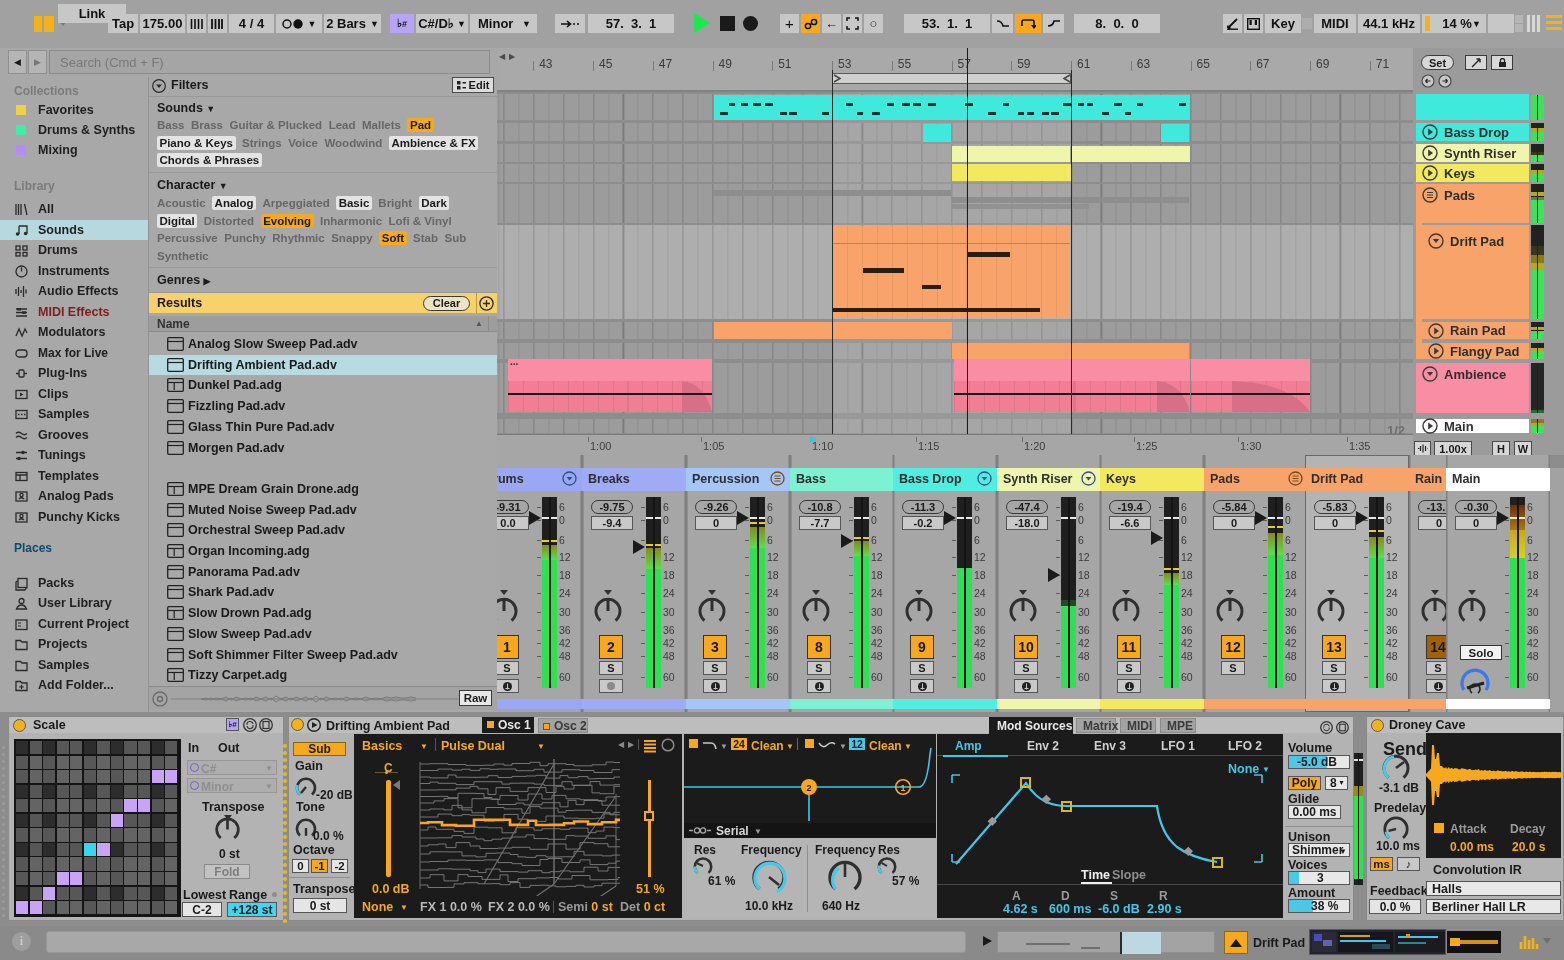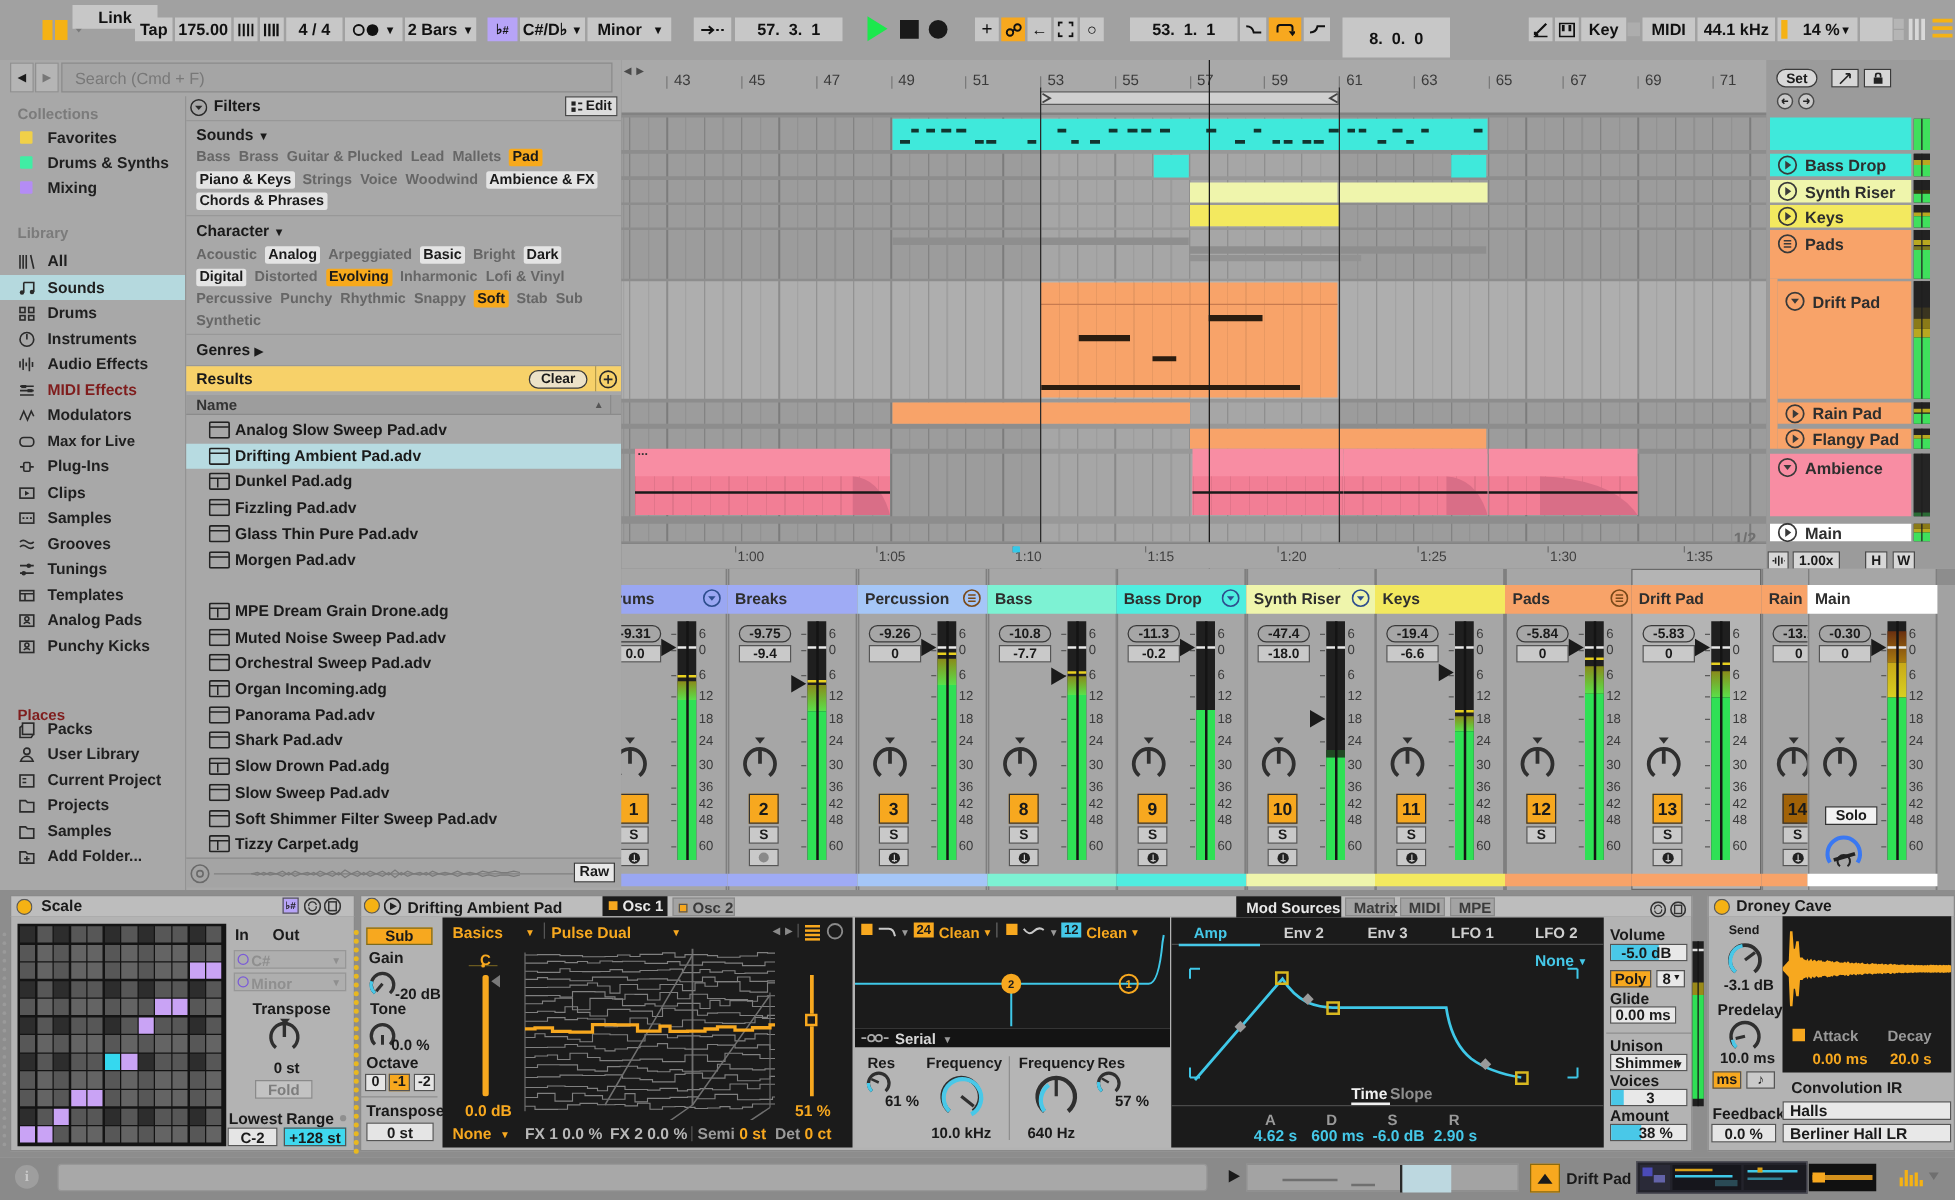--- a/index.html
+++ b/index.html
@@ -71,21 +71,21 @@
       <svg width="16" height="12">
         <path d="M2 8 L2 4 Q2 2 4 2 L12 2 Q14 2 14 4 L14 7" stroke="#111" stroke-width="1.6" fill="none"></path>
         <path d="M11 7 L17 7 L14 11 Z" fill="#111" stroke="none"></path>
       </svg>
     </div>
  <div class="bx" style="left:1043px;top:14px;width:21px;height:19px;">
       <svg width="14" height="10">
         <path d="M1 7 Q6 7 7 2 L13 2" stroke="#111" stroke-width="1.6" fill="none"></path>
       </svg>
     </div>
- <div class="bx" style="left:1074px;top:14px;width:86px;height:32px;">8.&nbsp;&nbsp;0.&nbsp;&nbsp;0</div>
+ <div class="bx" style="left:1074px;top:14px;width:86px;height:19px;">8.&nbsp;&nbsp;0.&nbsp;&nbsp;0</div>
  <div class="bx" style="left:1223px;top:14px;width:19px;height:19px;">
       <svg width="13" height="13">
         <path d="M2 11 L11 2 M2 11 l2.6 0 M2 11 l0 -2.6" stroke="#111" stroke-width="1.8" fill="none"></path>
         <path d="M1 12.2 L12 12.2" stroke="#111" stroke-width="1.4"></path>
       </svg>
     </div>
  <div class="bx" style="left:1244px;top:14px;width:19px;height:19px;">
       <svg width="13" height="12">
         <rect x="0.7" y="0.7" width="11.6" height="10.6" fill="none" stroke="#111" stroke-width="1.4"></rect>
         <rect x="2.5" y="2" width="2.2" height="5" fill="#111"></rect>
@@ -235,21 +235,21 @@
         <span style="position:absolute;left:38px;top:3px;font-size:12.5px;font-weight:bold;color:#1f1f1f;white-space:nowrap;">Analog Pads</span>
       </div>
  <div class="abs" style="left:0;top:429.5px;width:148px;height:20px;">
         <svg width="16" height="15" style="position:absolute;left:14px;top:3px">
           <rect x="2" y="3" width="11" height="9" stroke="#2a2a2a" fill="none" stroke-width="1.3"></rect>
           <circle cx="7.5" cy="6" r="1.6" stroke="#2a2a2a" fill="none" stroke-width="1.3"></circle>
           <path d="M5 10 Q7.5 7.5 10 10" stroke="#2a2a2a" fill="none" stroke-width="1.3"></path>
         </svg>
         <span style="position:absolute;left:38px;top:3px;font-size:12.5px;font-weight:bold;color:#1f1f1f;white-space:nowrap;">Punchy Kicks</span>
       </div>
- <div class="abs" style="left:14px;top:488px;font-size:12px;font-weight:bold;color:#7f1d1d;">Places</div>
+ <div class="abs" style="left:14px;top:464px;font-size:12px;font-weight:bold;color:#0c4a6e;">Places</div>
  <div class="abs" style="left:0;top:495.5px;width:148px;height:20px;">
         <svg width="16" height="15" style="position:absolute;left:14px;top:3px">
           <rect x="4" y="2.5" width="9" height="9" stroke="#2a2a2a" fill="none" stroke-width="1.3"></rect>
           <path d="M4 4.5 L2 6 V14 L11 14 L12.5 11.7" stroke="#2a2a2a" fill="none" stroke-width="1.3"></path>
         </svg>
         <span style="position:absolute;left:38px;top:3px;font-size:12.5px;font-weight:bold;color:#1f1f1f;white-space:nowrap;">Packs</span>
       </div>
  <div class="abs" style="left:0;top:516.0px;width:148px;height:20px;">
         <svg width="16" height="15" style="position:absolute;left:14px;top:3px">
           <circle cx="7.5" cy="5" r="2.5" stroke="#2a2a2a" fill="none" stroke-width="1.3"></circle>
@@ -1802,21 +1802,21 @@
       <span style="position:absolute;left:0;top:43px;width:9px;height:83px;background:#2fe055;"></span>
       <span style="position:absolute;left:4px;top:0;width:1px;height:132px;background:#141414;"></span>
     </div>
 
  <div class="abs" style="left:1366px;top:4px;width:198px;height:17px;background:#bdbdbd;border:1px solid #8a8a8a;border-bottom:none;"></div>
  <svg class="abs" style="left:1371px;top:6.5px;" width="13" height="13">
       <circle cx="6.5" cy="6.5" r="6" fill="#f5b214" stroke="#5a5a5a" stroke-width="1"></circle>
     </svg>
  <div class="abs" style="left:1389px;top:6px;font-size:12.5px;font-weight:bold;">Droney Cave</div>
  <div class="abs" style="left:1366px;top:21px;width:198px;height:188px;background:#b3b3b3;border:1px solid #8a8a8a;border-top:none;"></div>
- <div class="abs" style="left:1383px;top:27px;font-size:10px;font-weight:bold;">Send</div>
+ <div class="abs" style="left:1383px;top:27px;font-size:18px;font-weight:bold;">Send</div>
  <svg class="abs" style="left:1381px;top:41px;" width="30" height="30" viewBox="0 0 30 30">
       <path d="M7.5 24.5 A12 12 0 1 1 22.5 24.5" fill="none" stroke="#2f2f2f" stroke-width="3"></path>
       <path d="M7.5 24.5 A12 12 0 0 1 13 3.6" fill="none" stroke="#49c8e8" stroke-width="3"></path>
       <path d="M15 15 L23 9" stroke="#2f2f2f" stroke-width="2.6"></path>
     </svg>
  <div class="abs" style="left:1379px;top:69px;font-size:12px;font-weight:bold;">-3.1 dB</div>
  <div class="abs" style="left:1374px;top:89px;font-size:12.5px;font-weight:bold;">Predelay</div>
  <svg class="abs" style="left:1382px;top:103px;" width="28" height="28" viewBox="0 0 30 30">
       <path d="M7.5 24.5 A12 12 0 1 1 22.5 24.5" fill="none" stroke="#2f2f2f" stroke-width="3"></path>
       <path d="M7.5 24.5 A12 12 0 0 1 4.3 18" fill="none" stroke="#49c8e8" stroke-width="3"></path>

